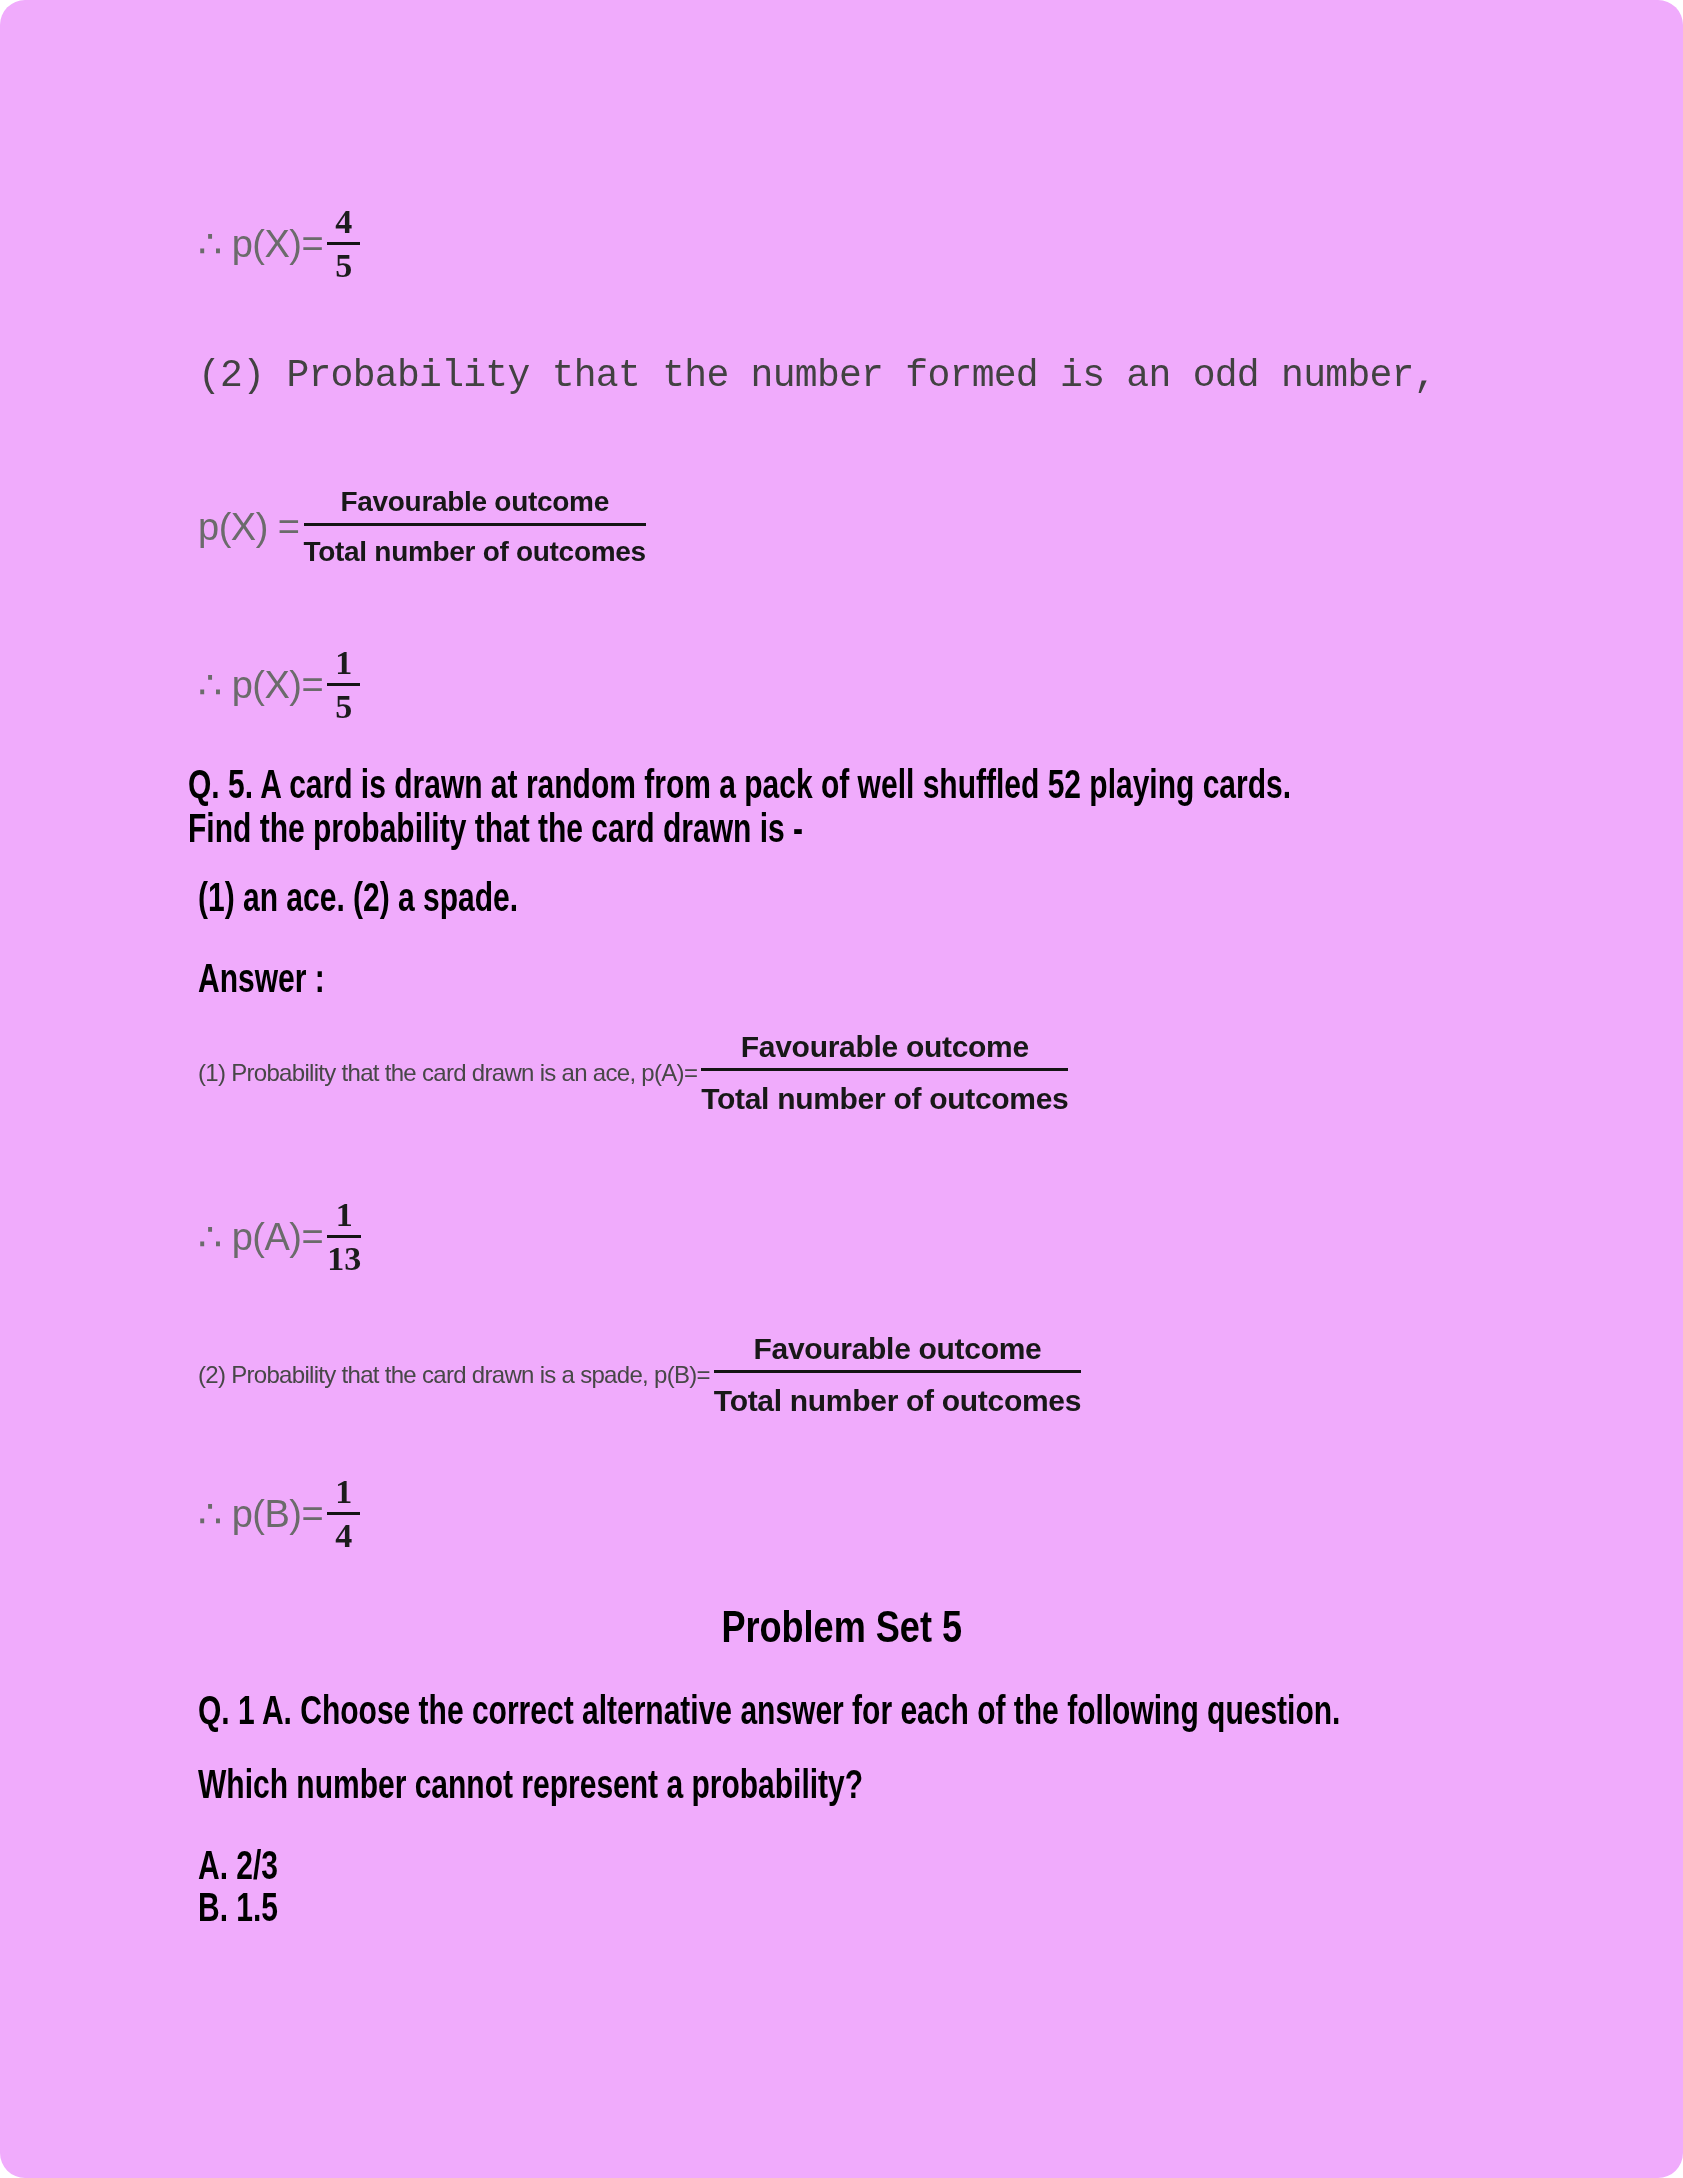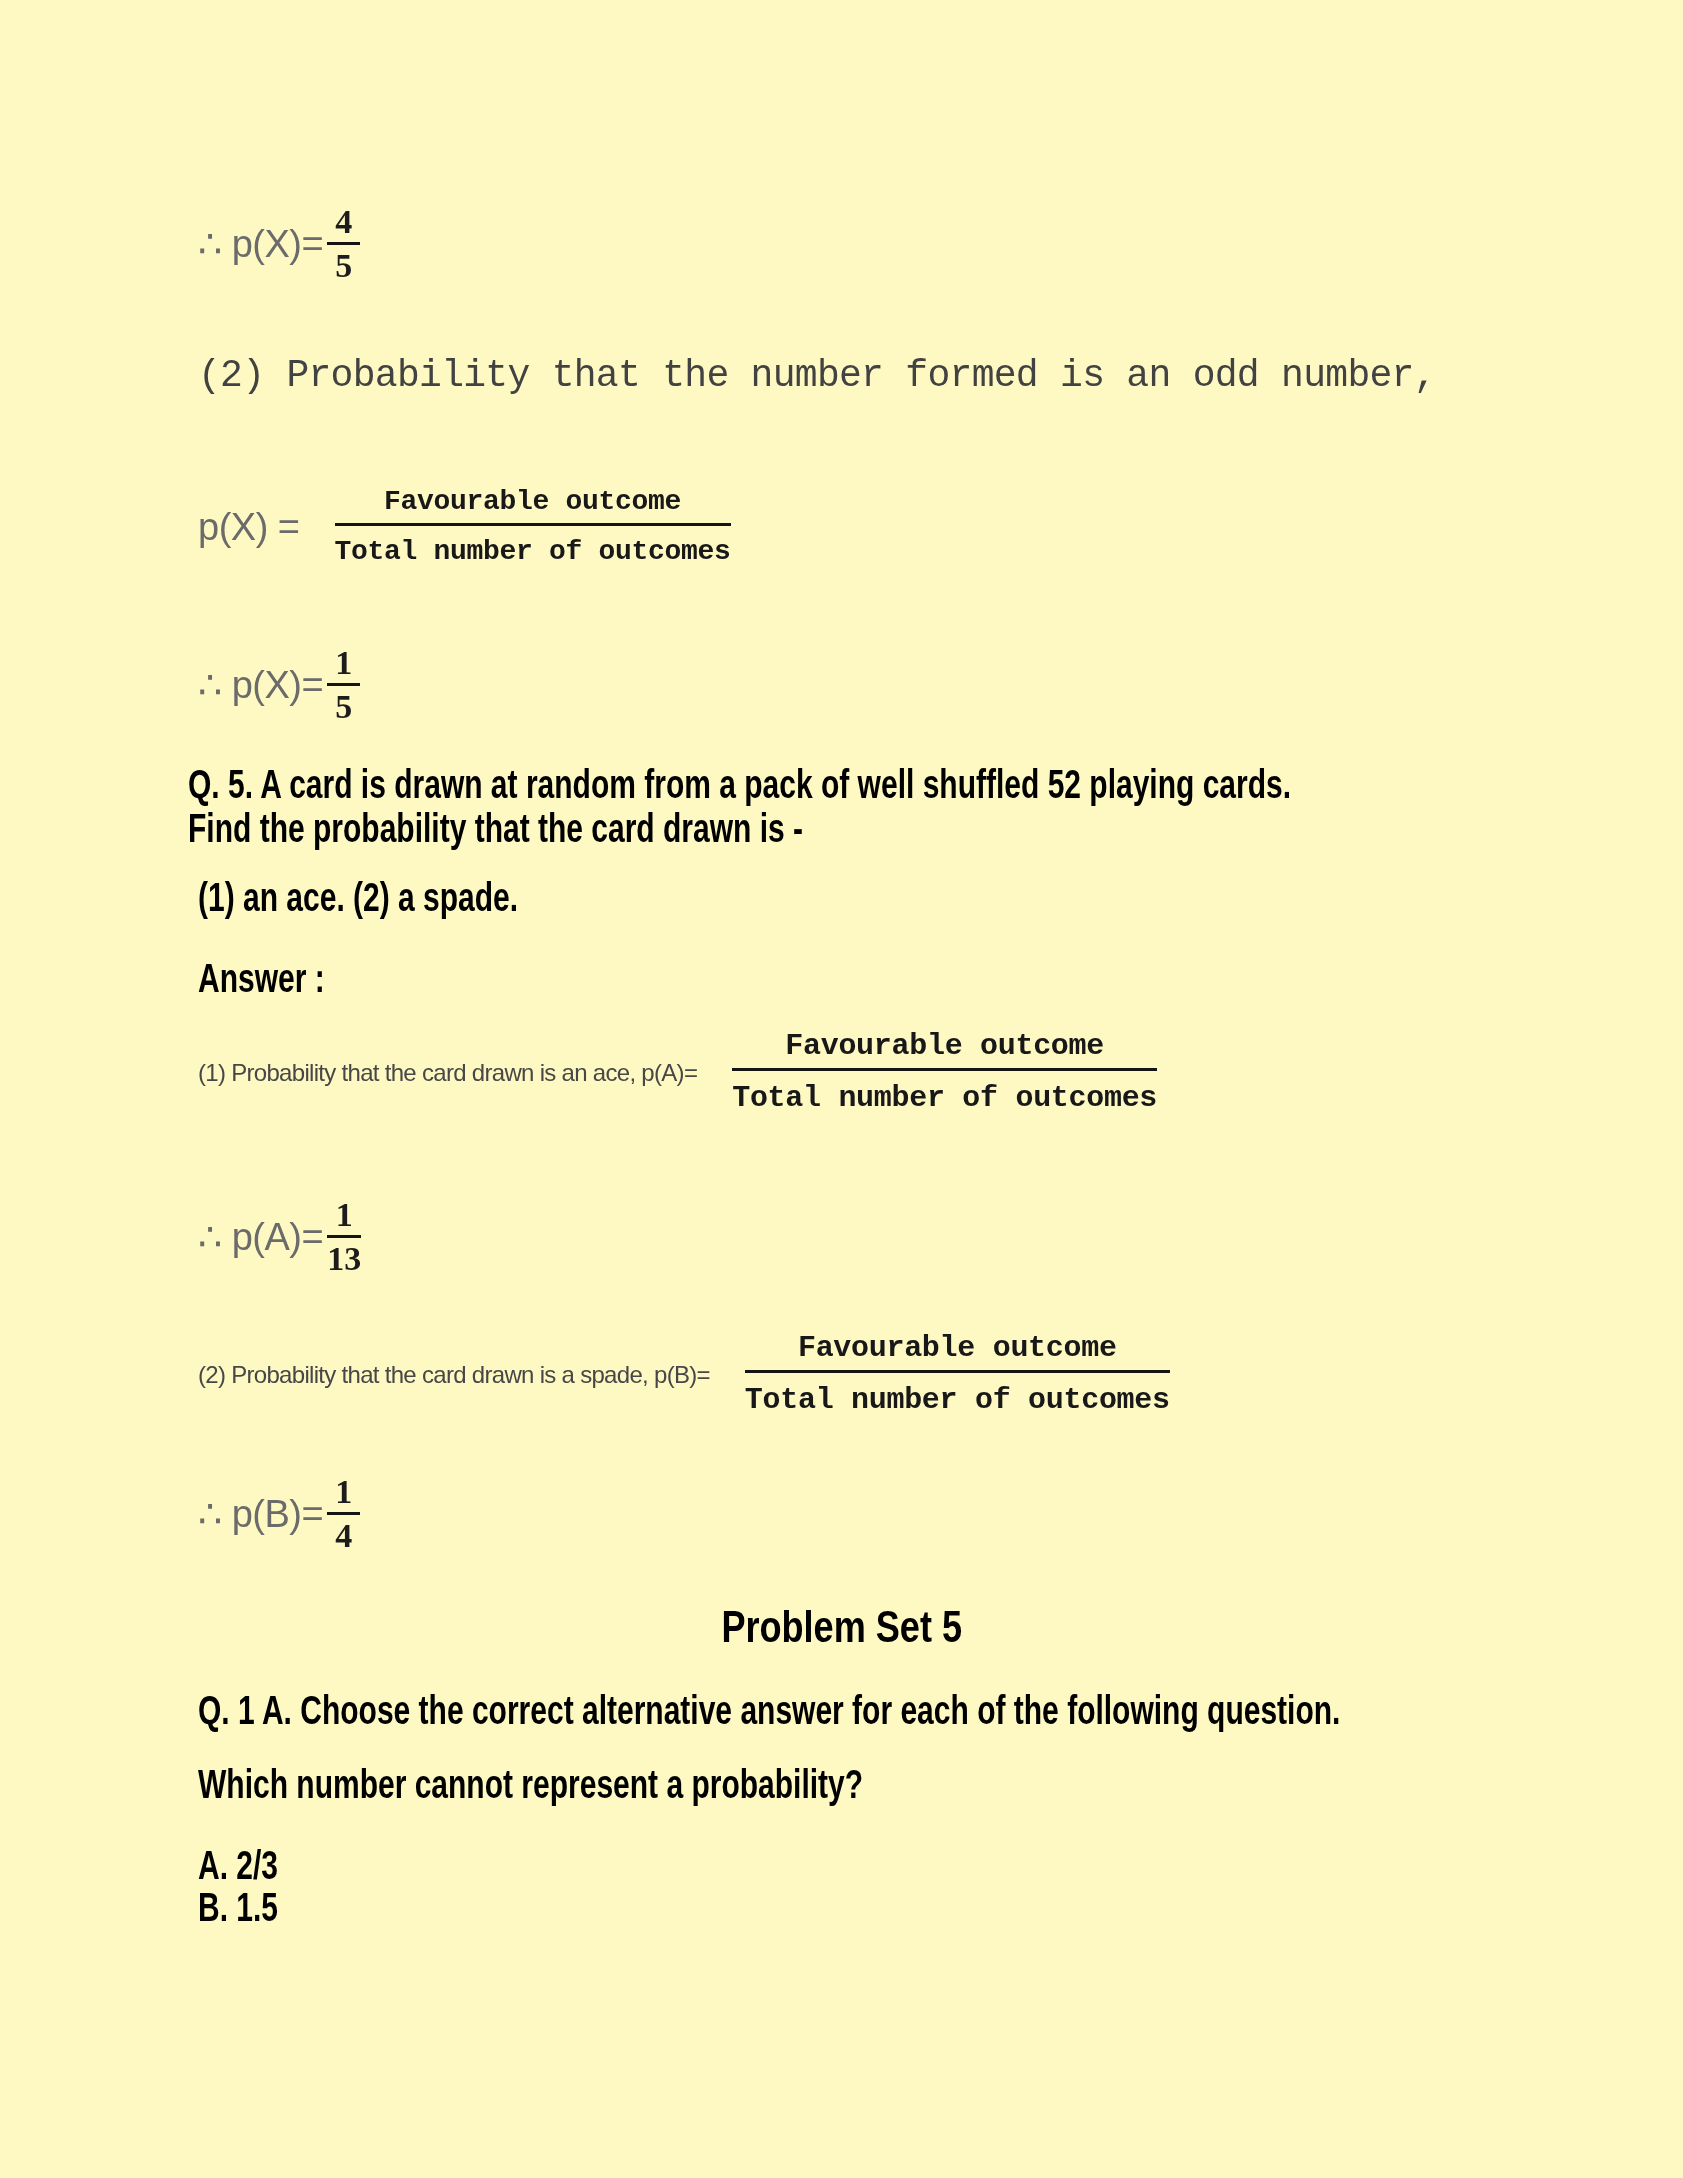--- a/index.html
+++ b/index.html
@@ -1,22 +1,23 @@
 <!DOCTYPE html>
 <html><head>
 <meta charset="utf-8">
 <style>
   html,body{margin:0;padding:0;background:#ffffff;}
   .page{
     position:relative;
     width:1683px;
     height:2178px;
-    background:#fef9c3;
+    background:#f0abfc;
     overflow:hidden;
     font-family:"Liberation Sans", sans-serif;
+    border-radius:25px;
   }
   
   .eq{
     position:absolute;
     display:flex;
     align-items:center;
     gap:4px;
     white-space:nowrap;
   }
   .eq-prefix{
@@ -49,25 +50,24 @@
   .frac .num{border-bottom:3px solid #141414;}
   .small-frac{
     font-family:"Liberation Serif", serif;
     font-weight:700;
     font-size:34px;
     color:#1c1c1c;
   }
   .small-frac .num{padding:0 8px 2px 8px;}
   .small-frac .den{padding-top:2px;}
   .big-frac{
-    font-family:Liberation Mono, monospace;
+    font-family:Liberation Sans, sans-serif;
     font-weight:700;
     color:#181818;
     letter-spacing:-0.3px;
-    margin-left:31px;
   }
   .big-frac.size-lg{font-size:30px;}
   .big-frac.size-md{font-size:28px;}
   .big-frac .num{padding:0 12px 5px 12px;}
   .big-frac .den{padding-top:11px;}
   
   .bold-line{
     position:absolute;
     font-weight:700;
     font-size:40px;

